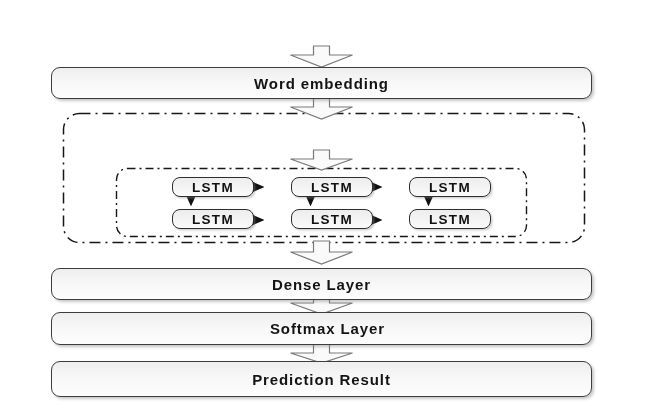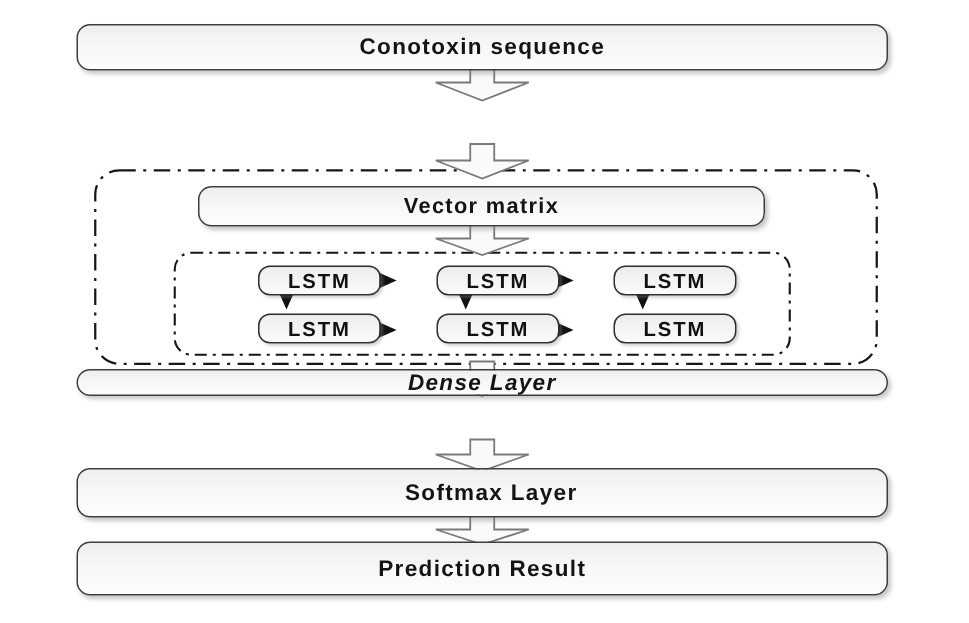--- a/index.html
+++ b/index.html
@@ -66,31 +66,30 @@
     <line x1="352" y1="187" x2="380" y2="187" stroke="#111" stroke-width="1.6" marker-end="url(#ah)"></line>
 
     <line x1="234" y1="220" x2="262" y2="220" stroke="#111" stroke-width="1.6" marker-end="url(#ah)"></line>
     <line x1="352" y1="220" x2="380" y2="220" stroke="#111" stroke-width="1.6" marker-end="url(#ah)"></line>
 
     <line x1="191" y1="197" x2="191" y2="204" stroke="#111" stroke-width="1.6" marker-end="url(#ah)"></line>
     <line x1="310.5" y1="197" x2="310.5" y2="204" stroke="#111" stroke-width="1.6" marker-end="url(#ah)"></line>
     <line x1="428.5" y1="197" x2="428.5" y2="204" stroke="#111" stroke-width="1.6" marker-end="url(#ah)"></line>
   </svg>
 
-  <div class="node wide" style="top:16px;height:31px;">Conotoxin sequence</div>
 
+  <div class="node wide" style="top:67px;height:32px;">Word embedding</div>
 
-  <div class="node vector" style="top:124px;height:27px;font-size:14.5px;">Vector matrix</div>
 
   <div class="lstm" style="left:150px;top:177px;">LSTM</div>
   <div class="lstm" style="left:269px;top:177px;">LSTM</div>
   <div class="lstm" style="left:387px;top:177px;">LSTM</div>
   <div class="lstm" style="left:150px;top:209px;">LSTM</div>
   <div class="lstm" style="left:269px;top:209px;">LSTM</div>
   <div class="lstm" style="left:387px;top:209px;">LSTM</div>
 
-  <div class="node wide" style="top:246px;height:18px;font-style:italic;">Dense Layer</div>
+  <div class="node wide" style="top:268px;height:32px;">Dense Layer</div>
 
   <div class="node wide" style="top:312px;height:33px;padding-left:12px;">Softmax Layer</div>
 
   <div class="node wide" style="top:361px;height:36px;">Prediction Result</div>
 
 </div>
 
 </body></html>

